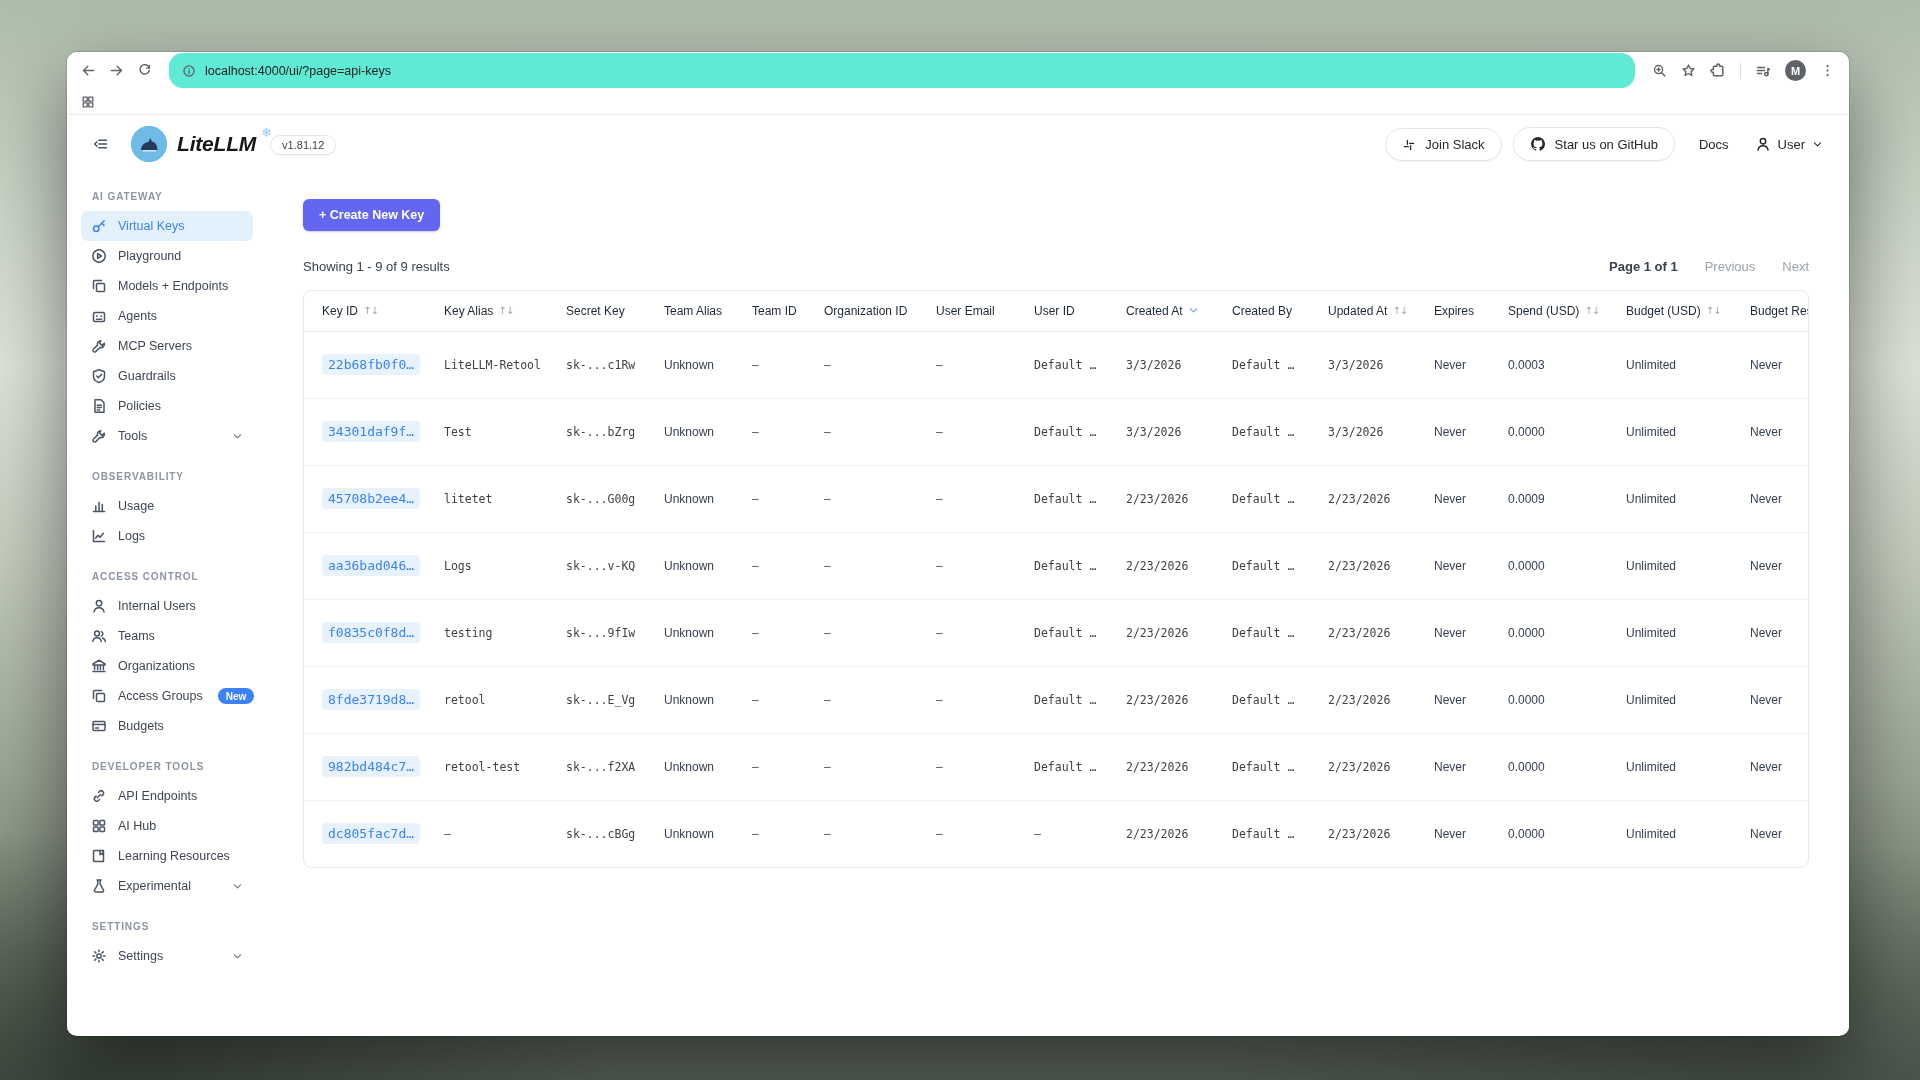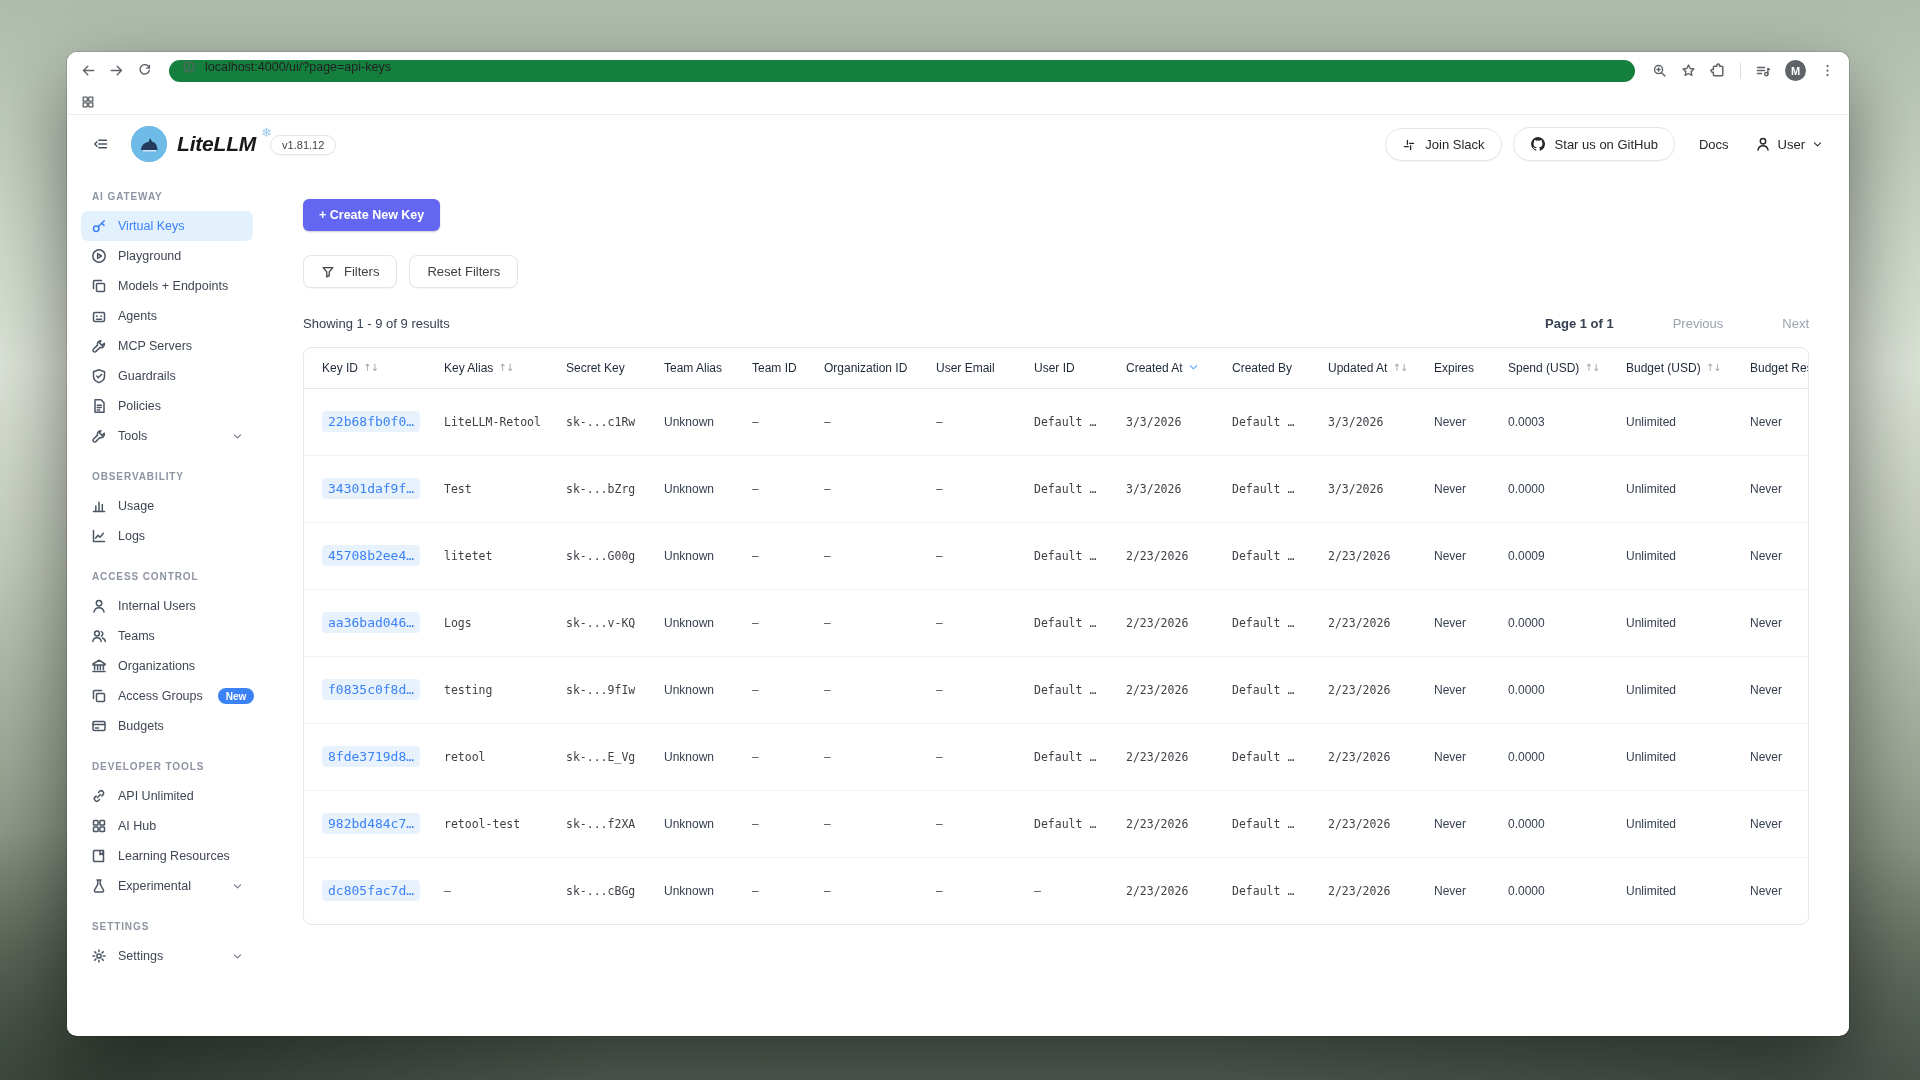--- a/index.html
+++ b/index.html
@@ -18,21 +18,21 @@
   .window{
     position:absolute; left:67px; top:52px; width:1782px; height:984px;
     background:#fff; border-radius:10px; overflow:hidden;
     box-shadow:0 30px 80px rgba(0,0,0,.5), 0 0 0 1px rgba(0,0,0,.12);
   }
   .chrome{ height:37px; display:flex; align-items:center; padding:0 14px; gap:13px; color:#5f6368; background:#fff; }
   .icn{ display:inline-flex; }
   .icn svg{ width:15px; height:15px; stroke:currentColor; fill:none; stroke-width:1.5; stroke-linecap:round; stroke-linejoin:round; display:block; }
   .icn.sz16 svg{ width:16px; height:16px; }
   .icn.sz14 svg{ width:14px; height:14px; }
-  .url-bar{ flex:1; height:22px; background:#15803d; border-radius:14px; display:flex; align-items:flex-start; gap:9px; padding:0 13px; margin:0 4px; }
+  .url-bar{ flex:1; height:35px; background:#5eead4; border-radius:14px; display:flex; align-items:center; gap:9px; padding:0 13px; margin:0 4px; }
   .url-text{ font-size:12.5px; color:#202124; }
   .chrome-right{ display:flex; align-items:center; gap:14px; }
   .chrome-sep{ width:1px; height:16px; background:#dadce0; }
   .avatar{ width:21px; height:21px; border-radius:50%; background:#5f6368; color:#fff; font-size:11px; font-weight:700; display:flex; align-items:center; justify-content:center; }
   .bookmark-strip{ height:26px; display:flex; align-items:center; padding:0 14px; border-bottom:1px solid #ebedef; color:#5f6368; background:#fff; }
 
   
   .app{ height:calc(100% - 64px); display:flex; flex-direction:column; background:#fff; }
   .app-header{ height:58px; display:flex; align-items:center; padding:0 26px; flex-shrink:0; }
   .collapse{ color:#4b5563; margin-right:22px; cursor:pointer; }
@@ -64,21 +64,21 @@
   .s-item .chev svg{ width:11px; height:11px; }
 
   
   .main{ flex:1; min-width:0; padding:26px 40px 0 38px; }
   .btn-create{ display:inline-block; background:var(--accent,#6366f1); color:#fff; font-size:12.5px; font-weight:600; padding:9px 16px; border-radius:6px; cursor:pointer; box-shadow:0 1px 2px rgba(0,0,0,.2); }
   .filters-row{ margin-top:24px; display:flex; gap:12px; }
   .btn-ghost{ display:flex; align-items:center; gap:9px; border:1px solid #e4e4e7; background:#fff; border-radius:8px; padding:8px 17px; font-size:13px; font-weight:500; color:#3f3f46; cursor:pointer; box-shadow:0 1px 1px rgba(0,0,0,.04); }
   .results-row{ margin-top:28px; display:flex; align-items:center; font-size:13px; color:#374151; }
   .pagination{ margin-left:auto; display:flex; align-items:flex-end; gap:27px; font-size:13px; }
   .page-label{ color:#374151; font-weight:600; }
-  .page-btn{ color:#9ca3af; cursor:pointer;margin-left:32px; }
+  .page-btn{ color:#9ca3af; cursor:pointer; }
 
   .table-wrap{ margin-top:16px; border:1px solid #e5e7eb; border-radius:8px; overflow:hidden; background:#fff; }
   table{ width:100%; border-collapse:collapse; table-layout:fixed; }
   thead th{ height:40px; text-align:left; font-size:12px; font-weight:400; color:#1f2937; padding:0 8px; white-space:nowrap; overflow:hidden; border-bottom:1px solid #e5e7eb; }
   thead th:first-child{ padding-left:18px; }
   .th-inner{ display:flex; align-items:center; gap:5px; }
   .sort{ color:#9ca3af; font-size:10px; font-family:"DejaVu Sans",sans-serif; letter-spacing:-1px; }
   .sort-down{ color:#7aaefb; }
   .sort-down svg{ width:11px; height:11px; stroke-width:2; }
   tbody td{ height:67px; font-size:12px; color:#374151; padding:0 8px; white-space:nowrap; overflow:hidden; border-bottom:1px solid #f1f2f4; }
@@ -366,21 +366,21 @@
             <span>Budgets</span>
           </div>
           <div class="sec-label">DEVELOPER TOOLS</div>
           <div class="s-item">
             <span class="icn sz16">
               <svg viewBox="0 0 16 16">
                 <path d="M6.5 9.5l3-3"></path>
                 <path d="M7.5 4.5l1-1a2.4 2.4 0 013.4 3.4l-1 1M8.5 11.5l-1 1a2.4 2.4 0 01-3.4-3.4l1-1"></path>
               </svg>
             </span>
-            <span>API Unlimited</span>
+            <span>API Endpoints</span>
           </div>
           <div class="s-item">
             <span class="icn sz16">
               <svg viewBox="0 0 16 16">
                 <rect x="2.5" y="2.5" width="4.6" height="4.6" rx=".8"></rect>
                 <rect x="8.9" y="2.5" width="4.6" height="4.6" rx=".8"></rect>
                 <rect x="2.5" y="8.9" width="4.6" height="4.6" rx=".8"></rect>
                 <rect x="8.9" y="8.9" width="4.6" height="4.6" rx=".8"></rect>
               </svg>
             </span>
@@ -421,33 +421,20 @@
               <svg viewBox="0 0 16 16">
                 <path d="M3.5 5.5L8 10l4.5-4.5"></path>
               </svg>
             </span>
           </div>
         </div>
 
       <div class="main">
         <span class="btn-create">+ Create New Key</span>
 
-        <div class="filters-row">
-          <span class="btn-ghost">
-            <span class="icn sz14">
-                <svg viewBox="0 0 16 16">
-                  <path d="M2.5 3h11L9.4 7.9v4.3l-2.8 1.4V7.9z"></path>
-                </svg>
-              </span>
-            <span>Filters</span>
-          </span>
-          <span class="btn-ghost">
-            <span>Reset Filters</span>
-          </span>
-        </div>
 
         <div class="results-row">
           <span>Showing 1 - 9 of 9 results</span>
           <div class="pagination">
             <span class="page-label">Page 1 of 1</span>
             <span class="page-btn">Previous</span>
             <span class="page-btn">Next</span>
           </div>
         </div>
 

